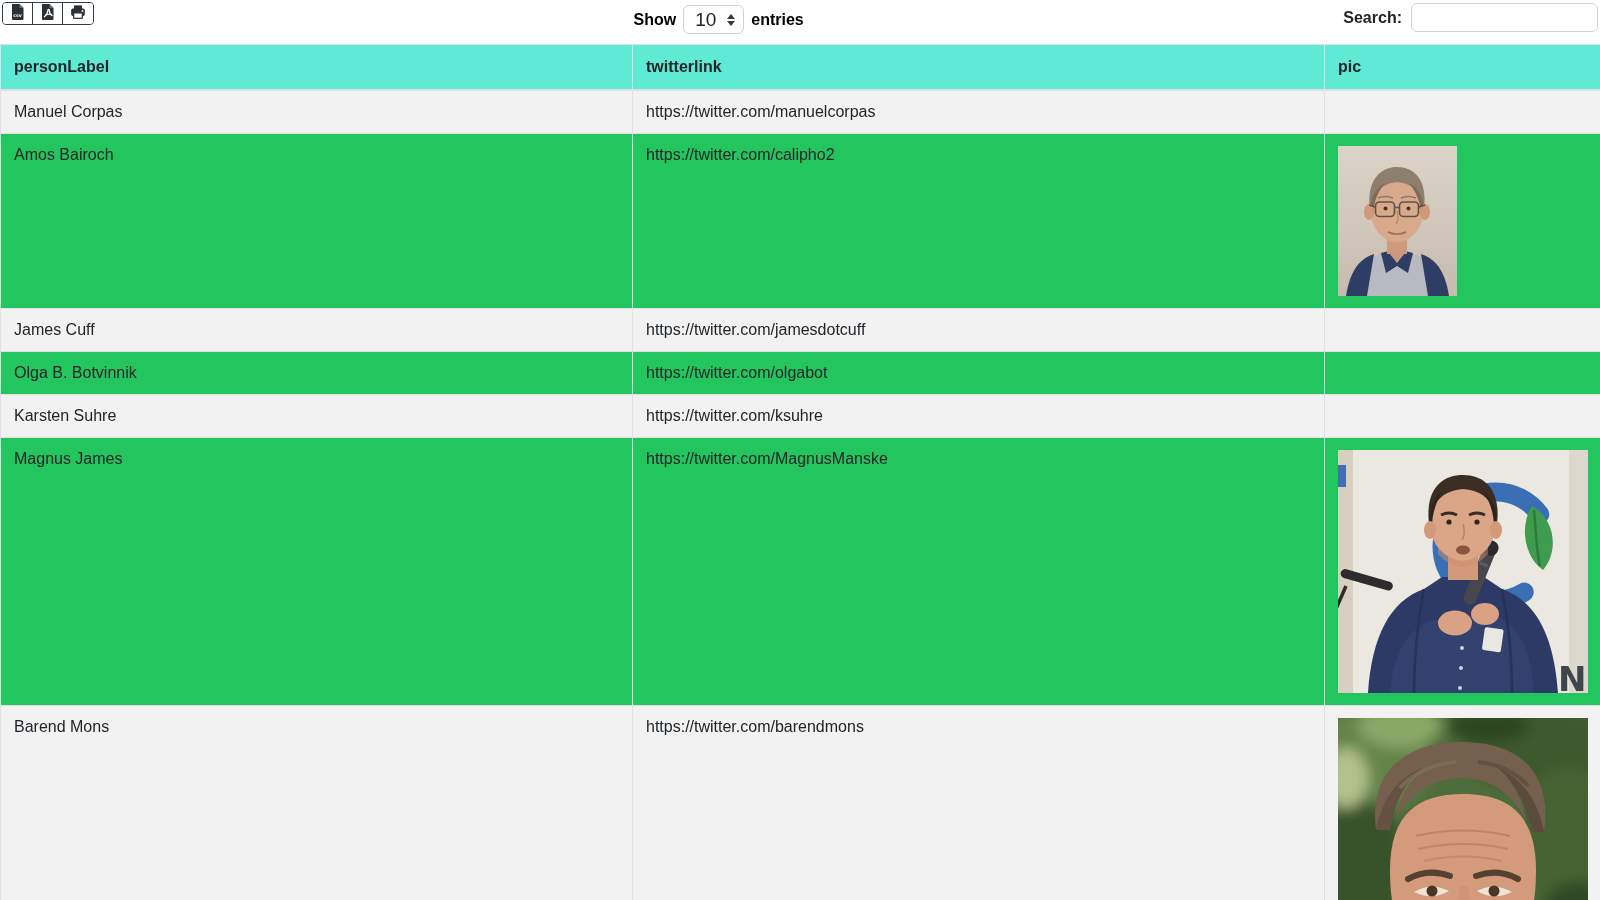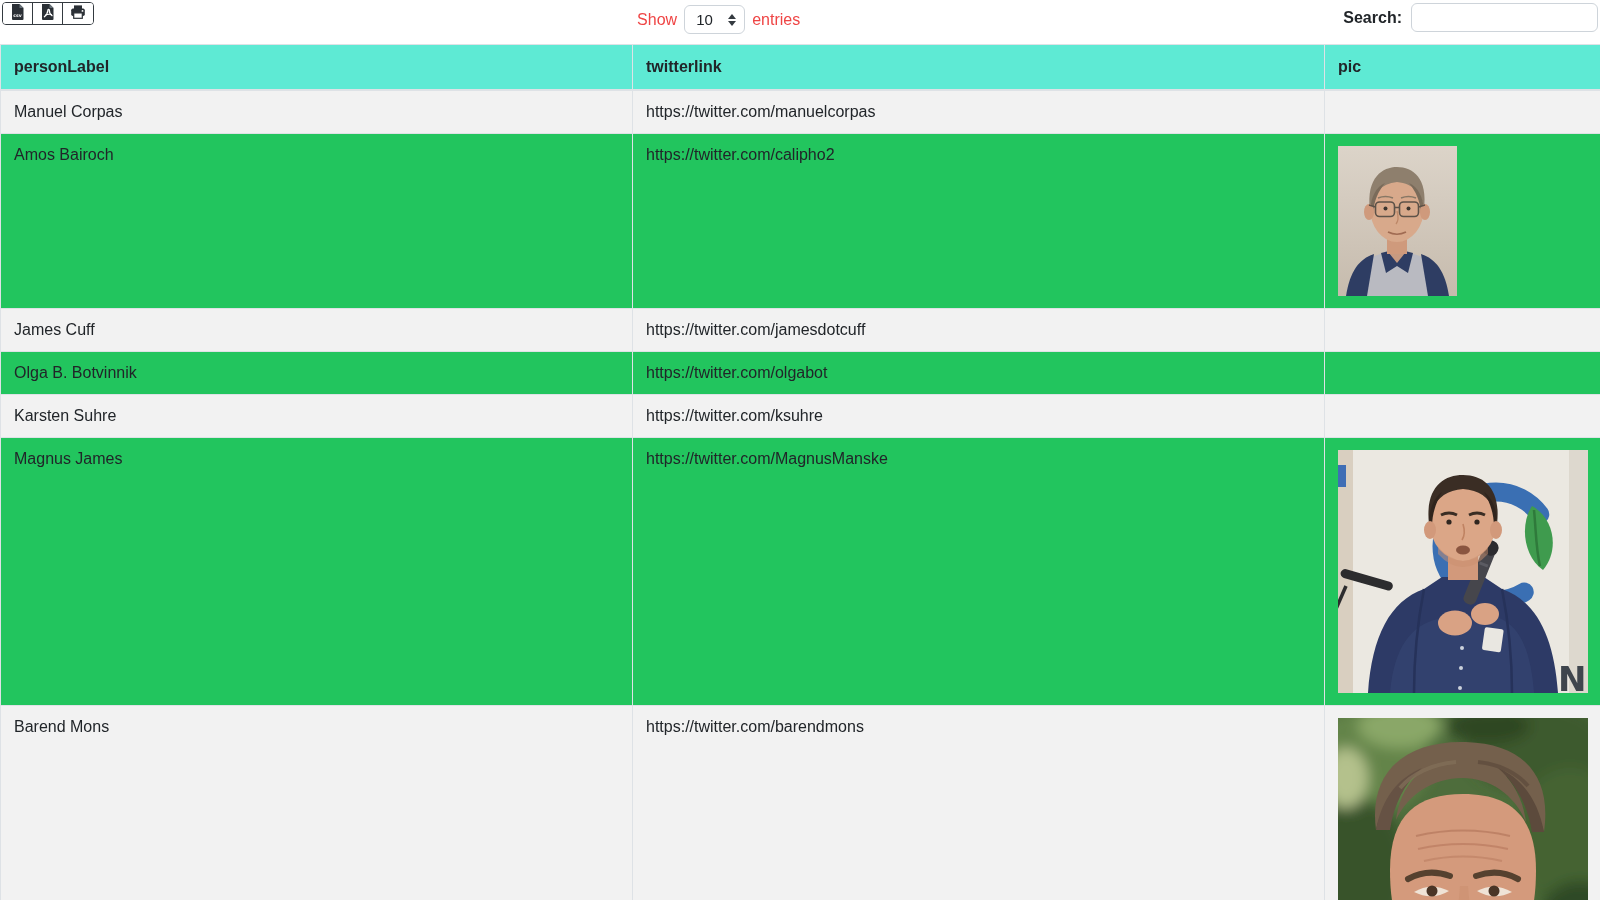--- a/index.html
+++ b/index.html
@@ -19,27 +19,27 @@
     display: inline-flex; border: 1px solid #343a40; border-radius: 4px;
     overflow: hidden; background: #fff;
   }
   .dt-button {
     width: 30px; height: 21px; display: flex; align-items: center; justify-content: center;
     background: #fff; border: none; border-right: 1px solid #343a40;
     padding: 0; cursor: pointer;
   }
   .dt-button:last-child { border-right: none; }
   .length-control { display: flex; align-items: center; margin-top: 3px; }
-  .length-control .lbl { color: #ef4444; }
+  .length-control .lbl { color: #000000; font-weight: bold; }
   .select-wrap { position: relative; margin: 0 7px; }
   .length-select {
     appearance: none; -webkit-appearance: none;
     width: 61px; height: 29px; padding: 0 22px 0 11px;
     border: 1px solid #ced4da; border-radius: 6px; background: #fff;
-    font-family: inherit; font-size: 15px; color: #212529; cursor: pointer;
+    font-family: inherit; font-size: 19px; color: #212529; cursor: pointer;
   }
   .select-arrows {
     position: absolute; right: 9px; top: 50%; transform: translateY(-50%);
     display: flex; flex-direction: column; gap: 2px; pointer-events: none;
   }
   .select-arrows .up {
     width: 0; height: 0; border-left: 4px solid transparent;
     border-right: 4px solid transparent; border-bottom: 5px solid #343a40;
   }
   .select-arrows .down {

